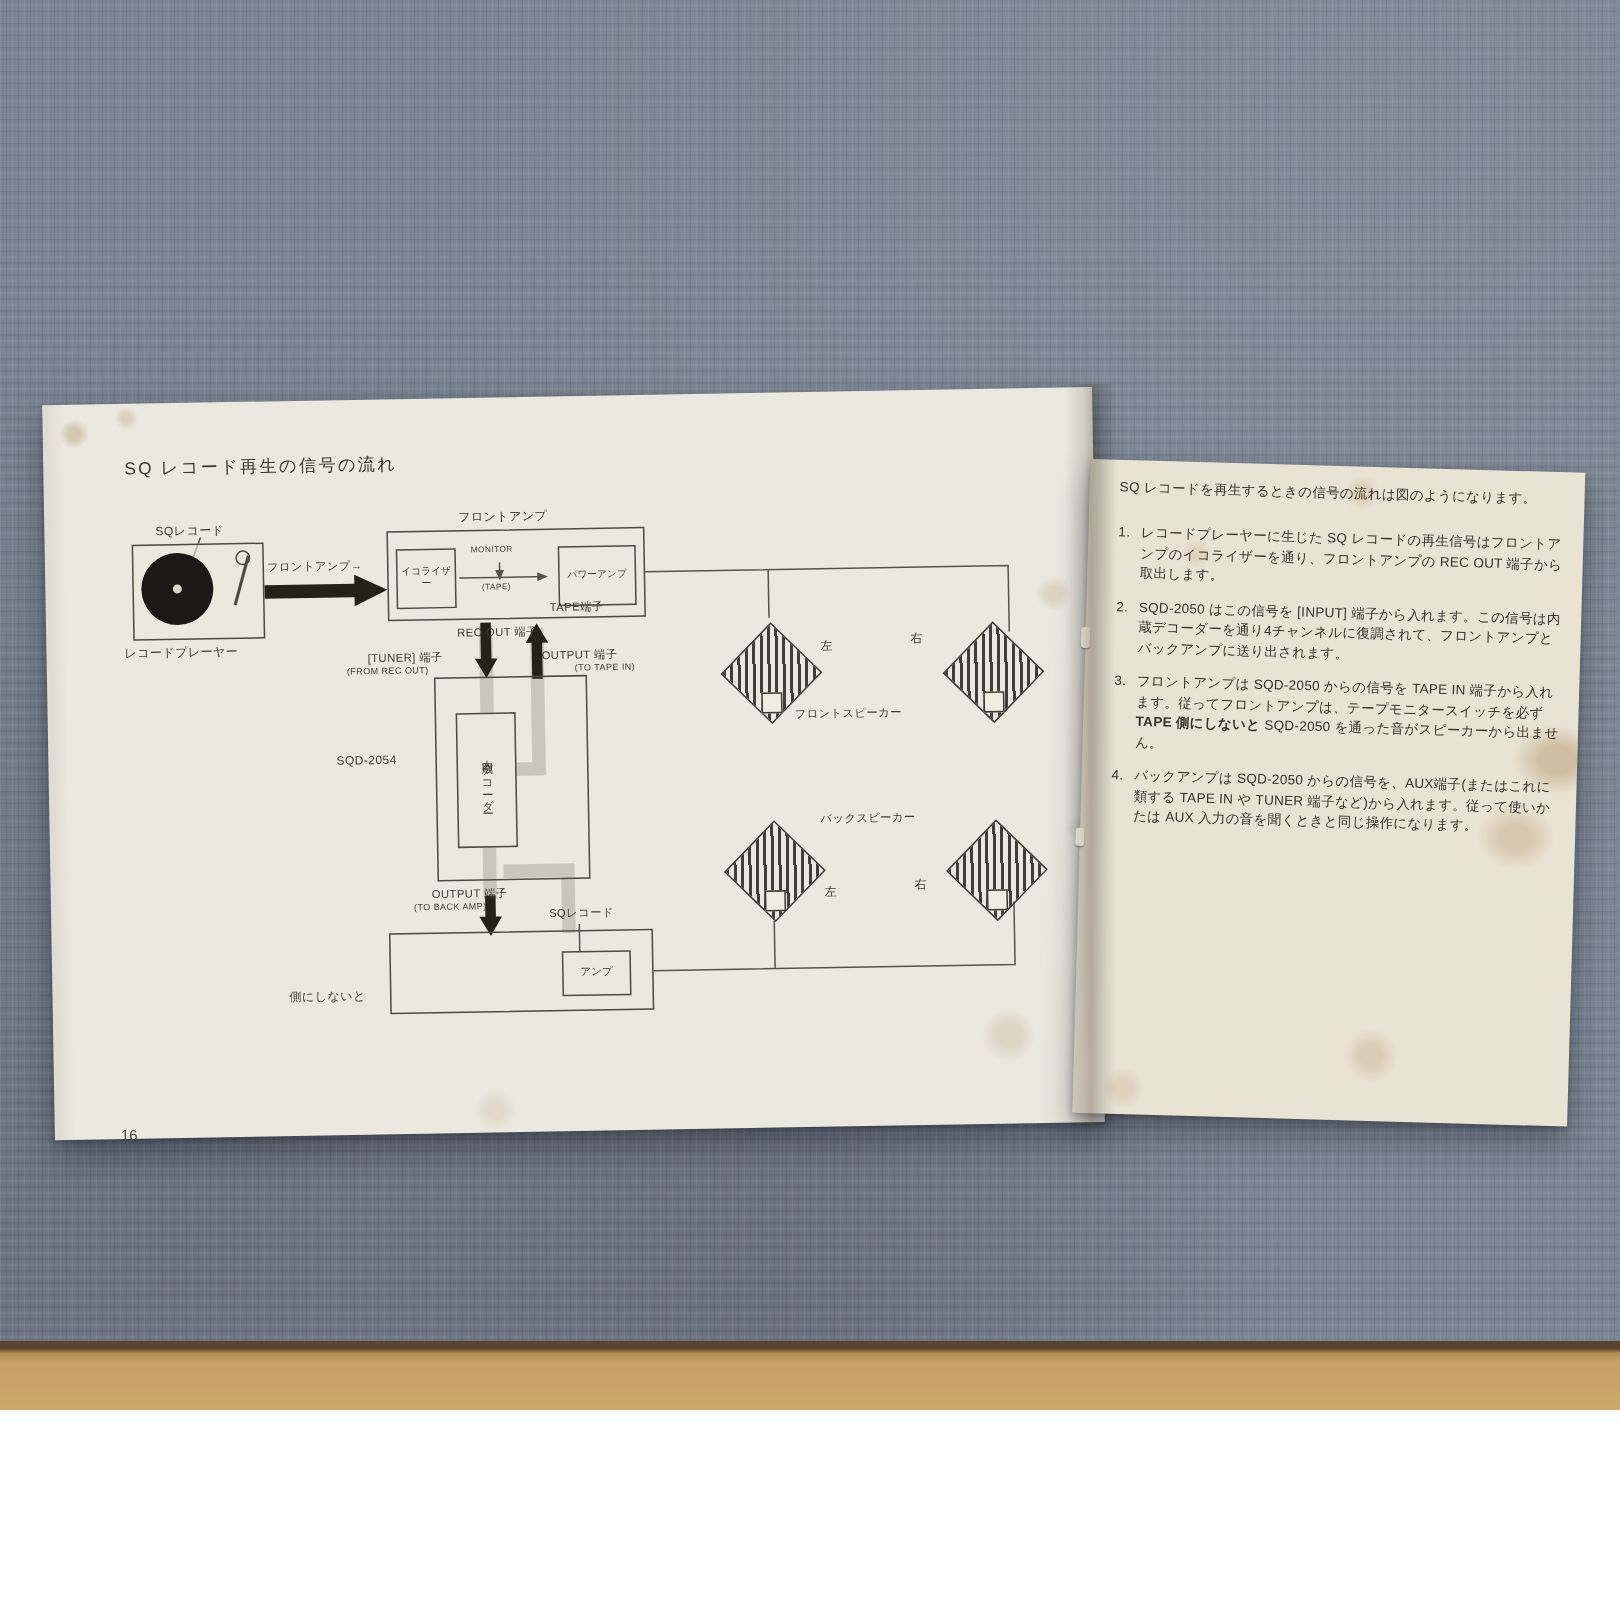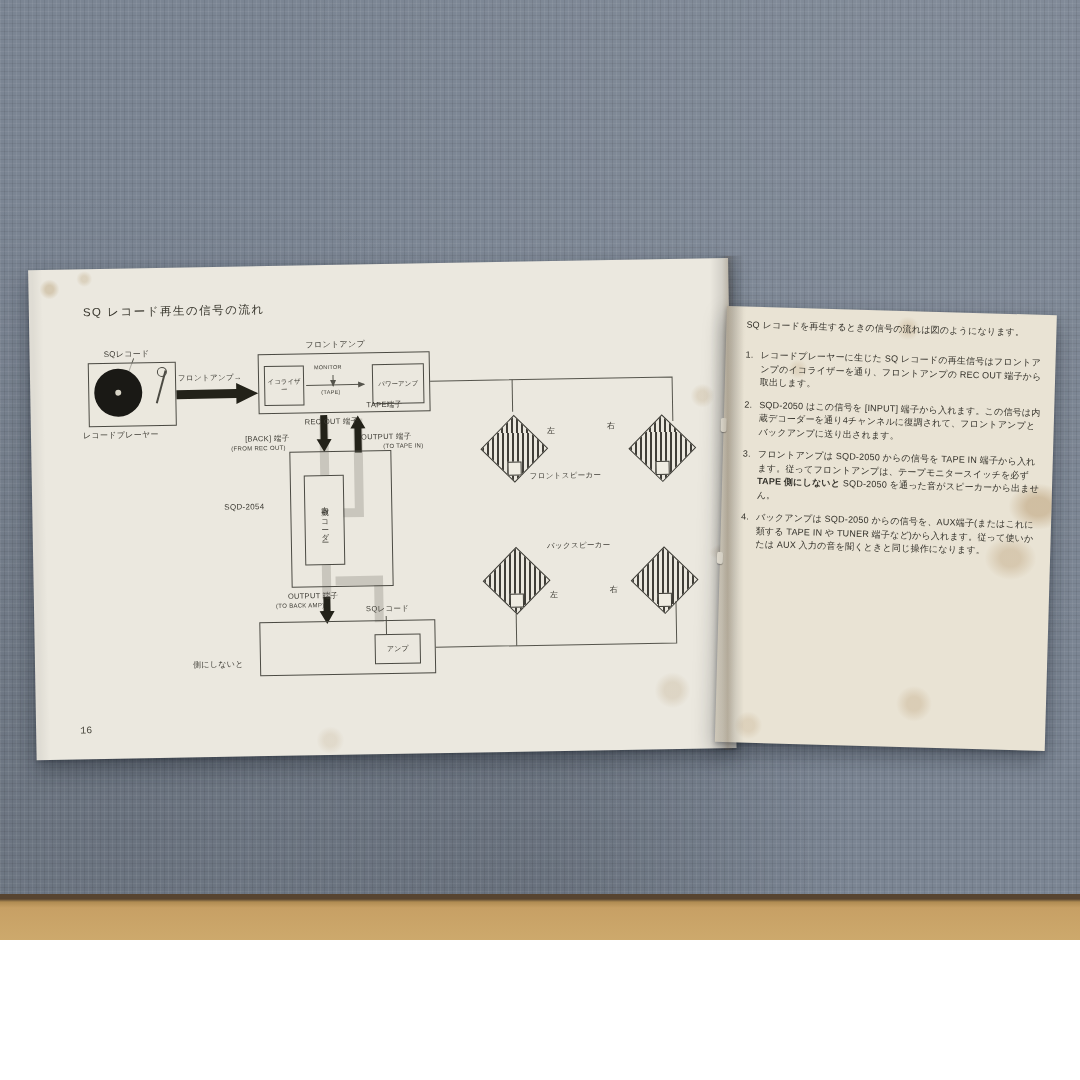--- a/index.html
+++ b/index.html
@@ -141,21 +141,21 @@
 
     <div class="dlabel" style="left:276px;top:74px;">フロントアンプ</div>
     <div class="dbox" style="left:228px;top:88px;width:172px;height:60px;"></div>
     <div class="dbox dbox-txt" style="left:234px;top:100px;width:40px;height:40px;">イコライザー</div>
     <div class="dbox dbox-txt" style="left:342px;top:100px;width:52px;height:40px;">パワーアンプ</div>
     <div class="dlabel" style="left:284px;top:99px;font-size:5.5px;">MONITOR</div>
     <div class="dlabel" style="left:291px;top:124px;font-size:5.5px;">(TAPE)</div>
     <div class="dlabel" style="left:226px;top:152px;font-size:7.5px;margin-left:48px;">REC OUT 端子</div>
     <div class="dlabel" style="left:336px;top:136px;font-size:7.5px;">TAPE端子</div>
 
-    <div class="dlabel" style="left:214px;top:168px;font-size:7.5px;">[BACK] 端子</div>
+    <div class="dlabel" style="left:214px;top:168px;font-size:7.5px;">[TUNER] 端子</div>
     <div class="dlabel dsub" style="left:200px;top:179px;">(FROM REC OUT)</div>
     <div class="dlabel" style="left:330px;top:168px;font-size:7.5px;">OUTPUT 端子</div>
     <div class="dlabel dsub" style="left:352px;top:179px;">(TO TAPE IN)</div>
     <div class="dbox" style="left:258px;top:186px;width:102px;height:136px;"></div>
     <div class="dlabel" style="left:192px;top:236px;">SQD-2054</div>
     <div class="dbox decoder-box" style="left:272px;top:210px;width:40px;height:90px;">内蔵デコーダー</div>
     <div class="dlabel" style="left:254px;top:326px;font-size:7.5px;">OUTPUT 端子</div>
     <div class="dlabel dsub" style="left:242px;top:337px;">(TO BACK AMP)</div>
     <div class="dlabel" style="left:332px;top:340px;font-size:7.5px;">SQレコード</div>
 
@@ -176,21 +176,21 @@
     <div class="dlabel" style="left:514px;top:280px;font-size:7.5px;">バックスピーカー</div>
     <div class="speaker" style="left:459px;top:295px;">
       <div class="cone"></div>
     </div>
     <div class="speaker" style="left:607px;top:297px;">
       <div class="cone"></div>
     </div>
     <div class="dlabel" style="left:516px;top:328px;">左</div>
     <div class="dlabel" style="left:576px;top:324px;">右</div>
 
-    <div class="page-num" style="left:44px;top:456px;font-family:Liberation Mono, monospace;">16</div>
+    <div class="page-num" style="left:44px;top:483px;">16</div>
   </div>
 
   <div class="page right-page">
     <div class="nub" style="left:-3px;top:112px;width:6px;height:14px;"></div>
     <div class="nub" style="left:-3px;top:246px;width:6px;height:12px;"></div>
 
     <div class="rp-intro">SQ レコードを再生するときの信号の流れは図のようになります。</div>
 
     <div class="rp-items">
       <div class="rp-item">

